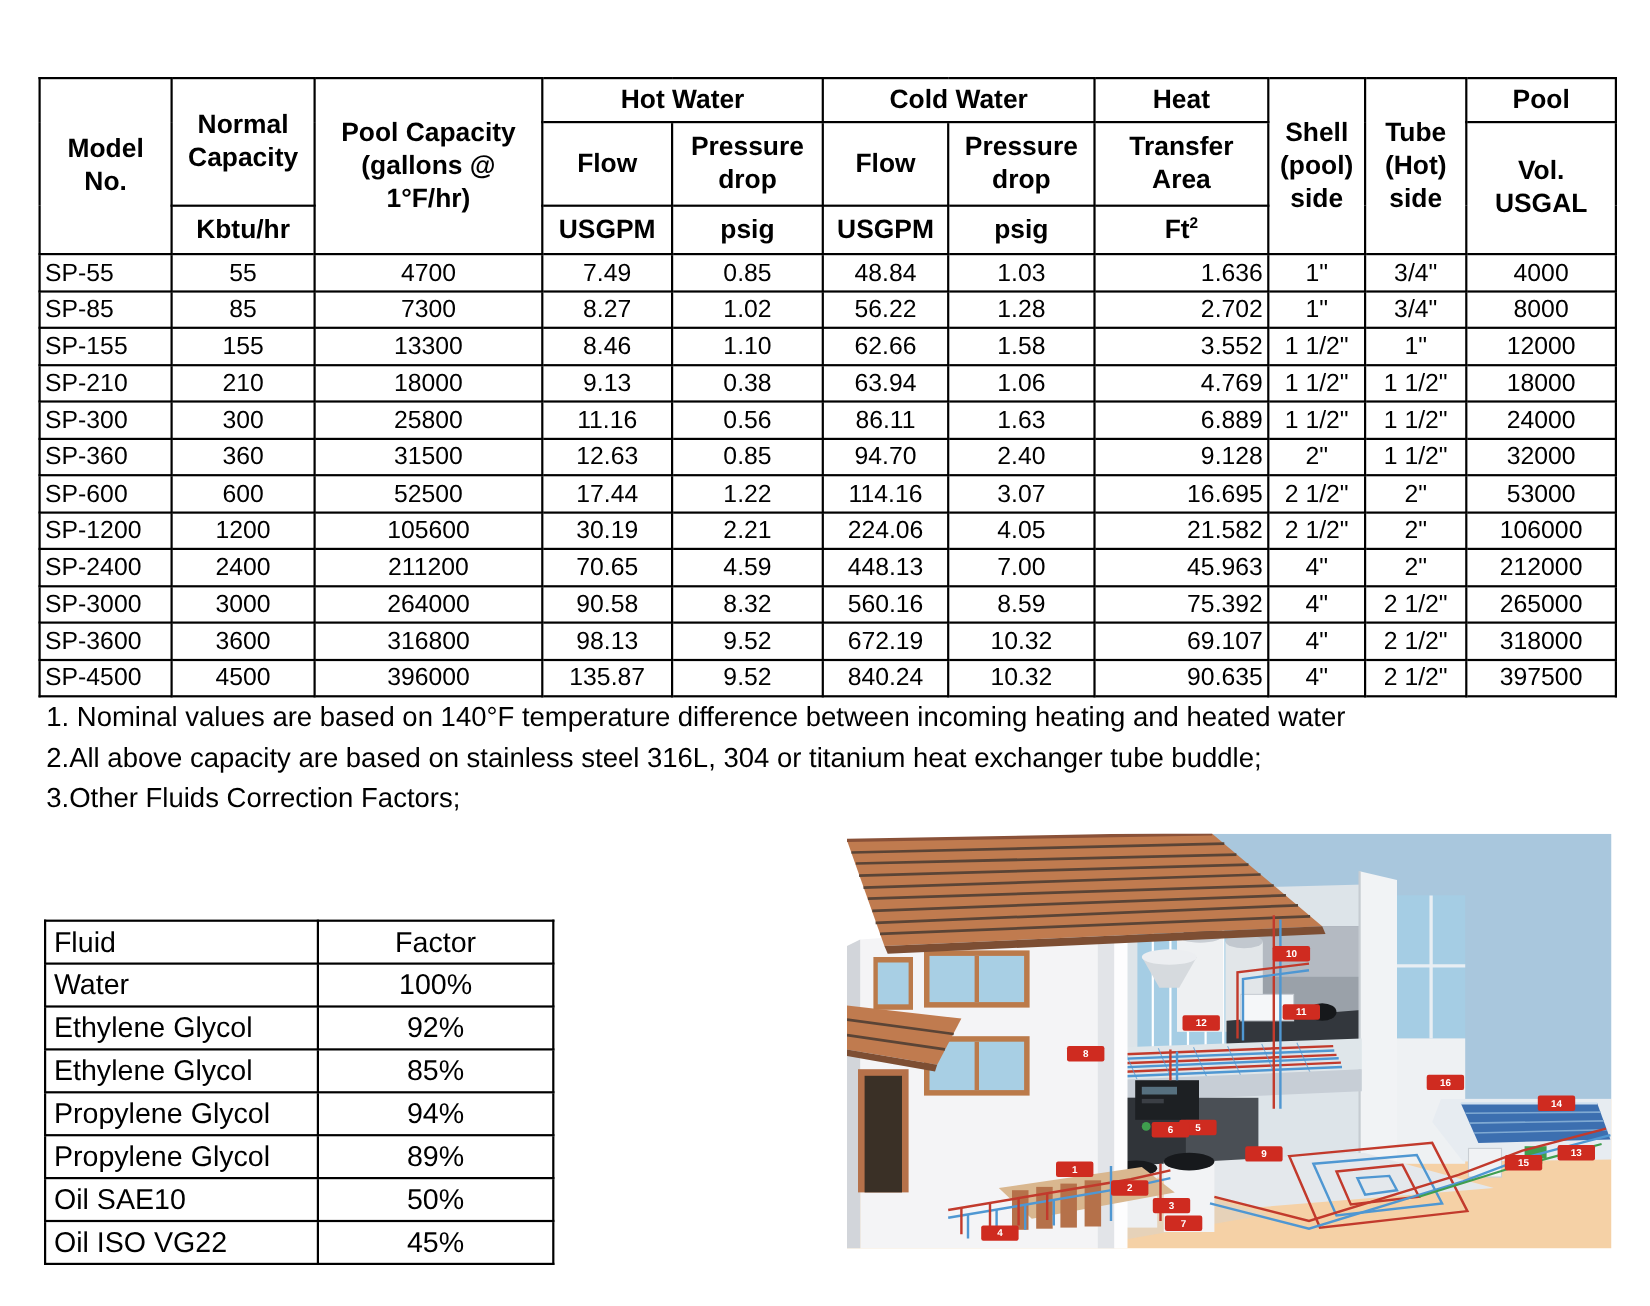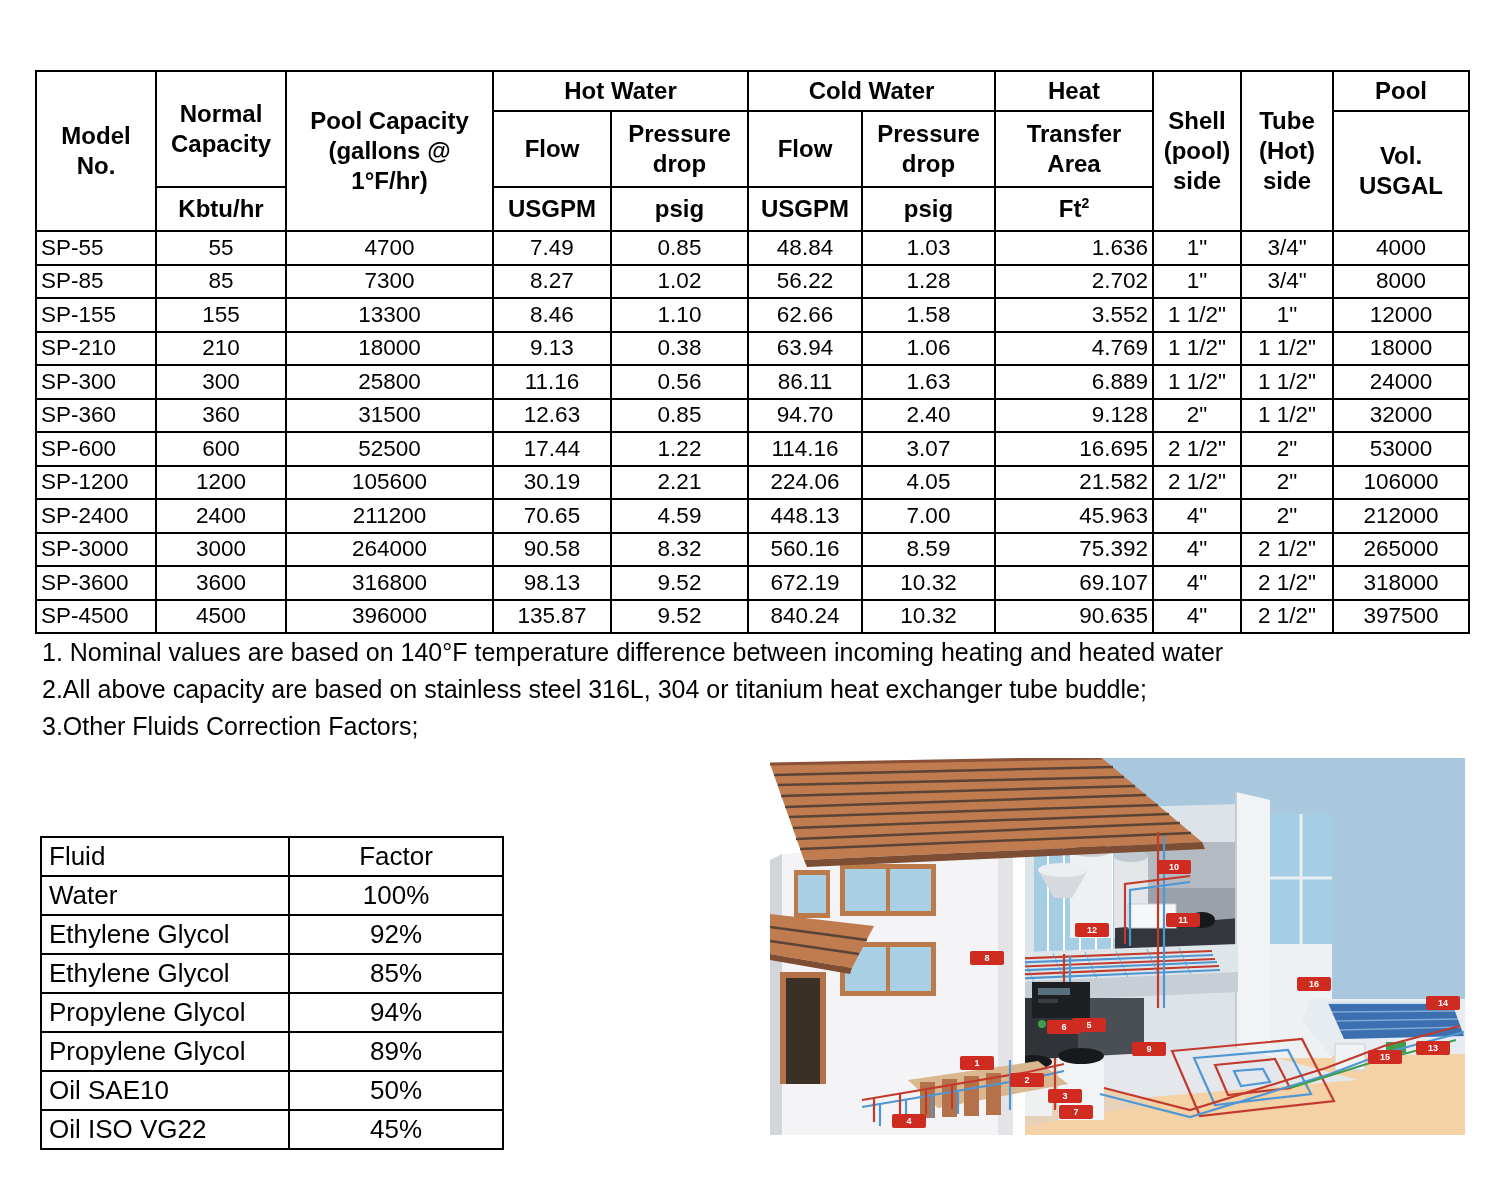--- a/index.html
+++ b/index.html
@@ -489,18 +489,18 @@
       <div class="badge" style="left: 122px; top: 356px;">4</div>
       <div class="badge" style="left: 302px; top: 260px;">5</div>
       <div class="badge" style="left: 277px; top: 262px;">6</div>
       <div class="badge" style="left: 289px; top: 347px;">7</div>
       <div class="badge" style="left: 200px; top: 193px;">8</div>
       <div class="badge" style="left: 362px; top: 284px;">9</div>
       <div class="badge" style="left: 387px; top: 102px;">10</div>
       <div class="badge" style="left: 396px; top: 155px;">11</div>
       <div class="badge" style="left: 305px; top: 165px;">12</div>
       <div class="badge" style="left: 646px; top: 283px;">13</div>
-      <div class="badge" style="left: 656px; top: 238px;">14</div>
+      <div class="badge" style="left: 628px; top: 238px;">14</div>
       <div class="badge" style="left: 588px; top: 292px; margin-left: 10px;">15</div>
       <div class="badge" style="left: 527px; top: 219px;">16</div>
     </div>
 
 </div>
 
 </body></html>

